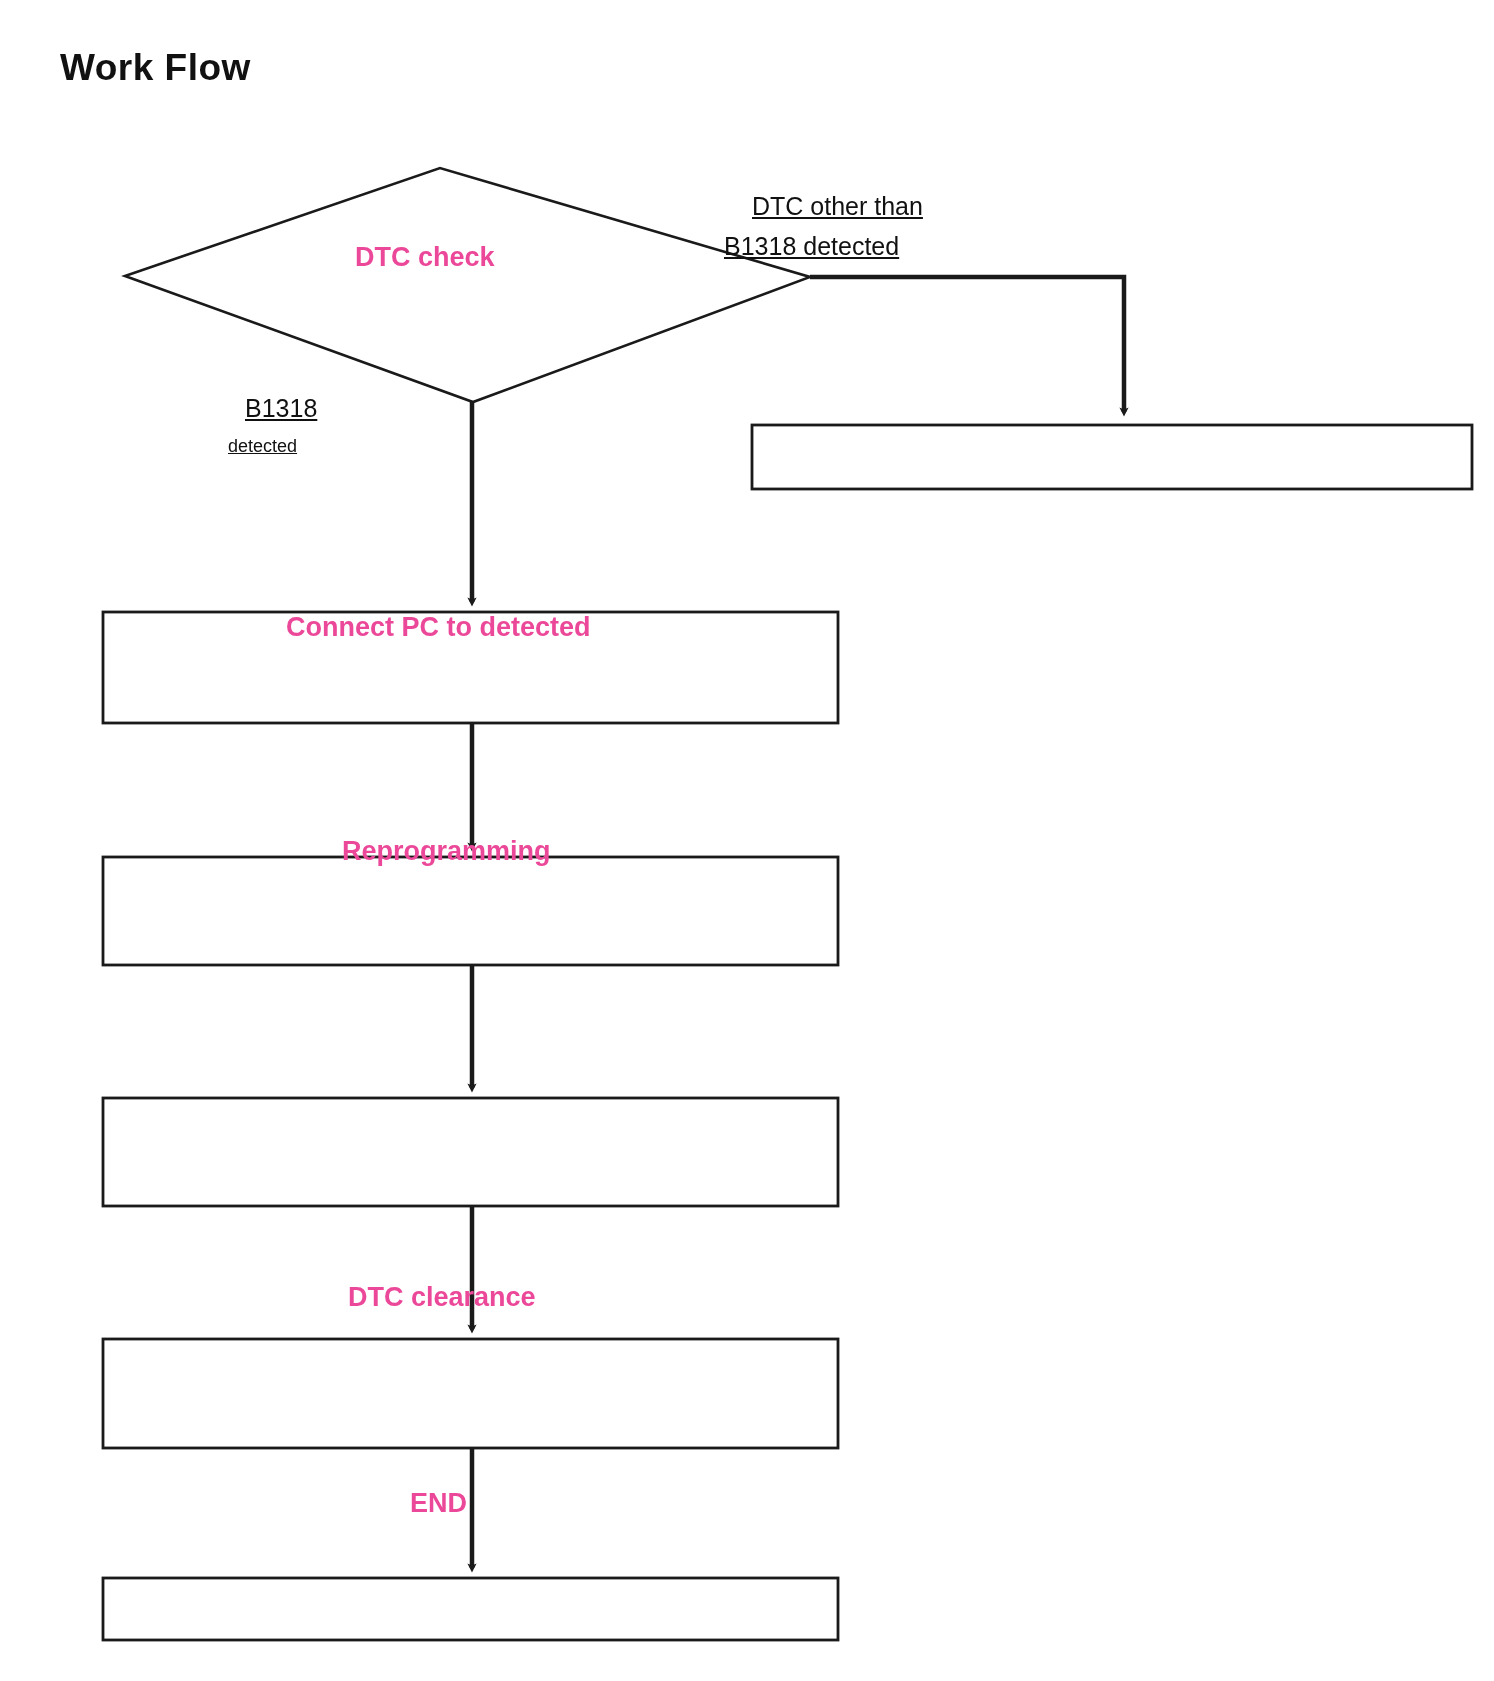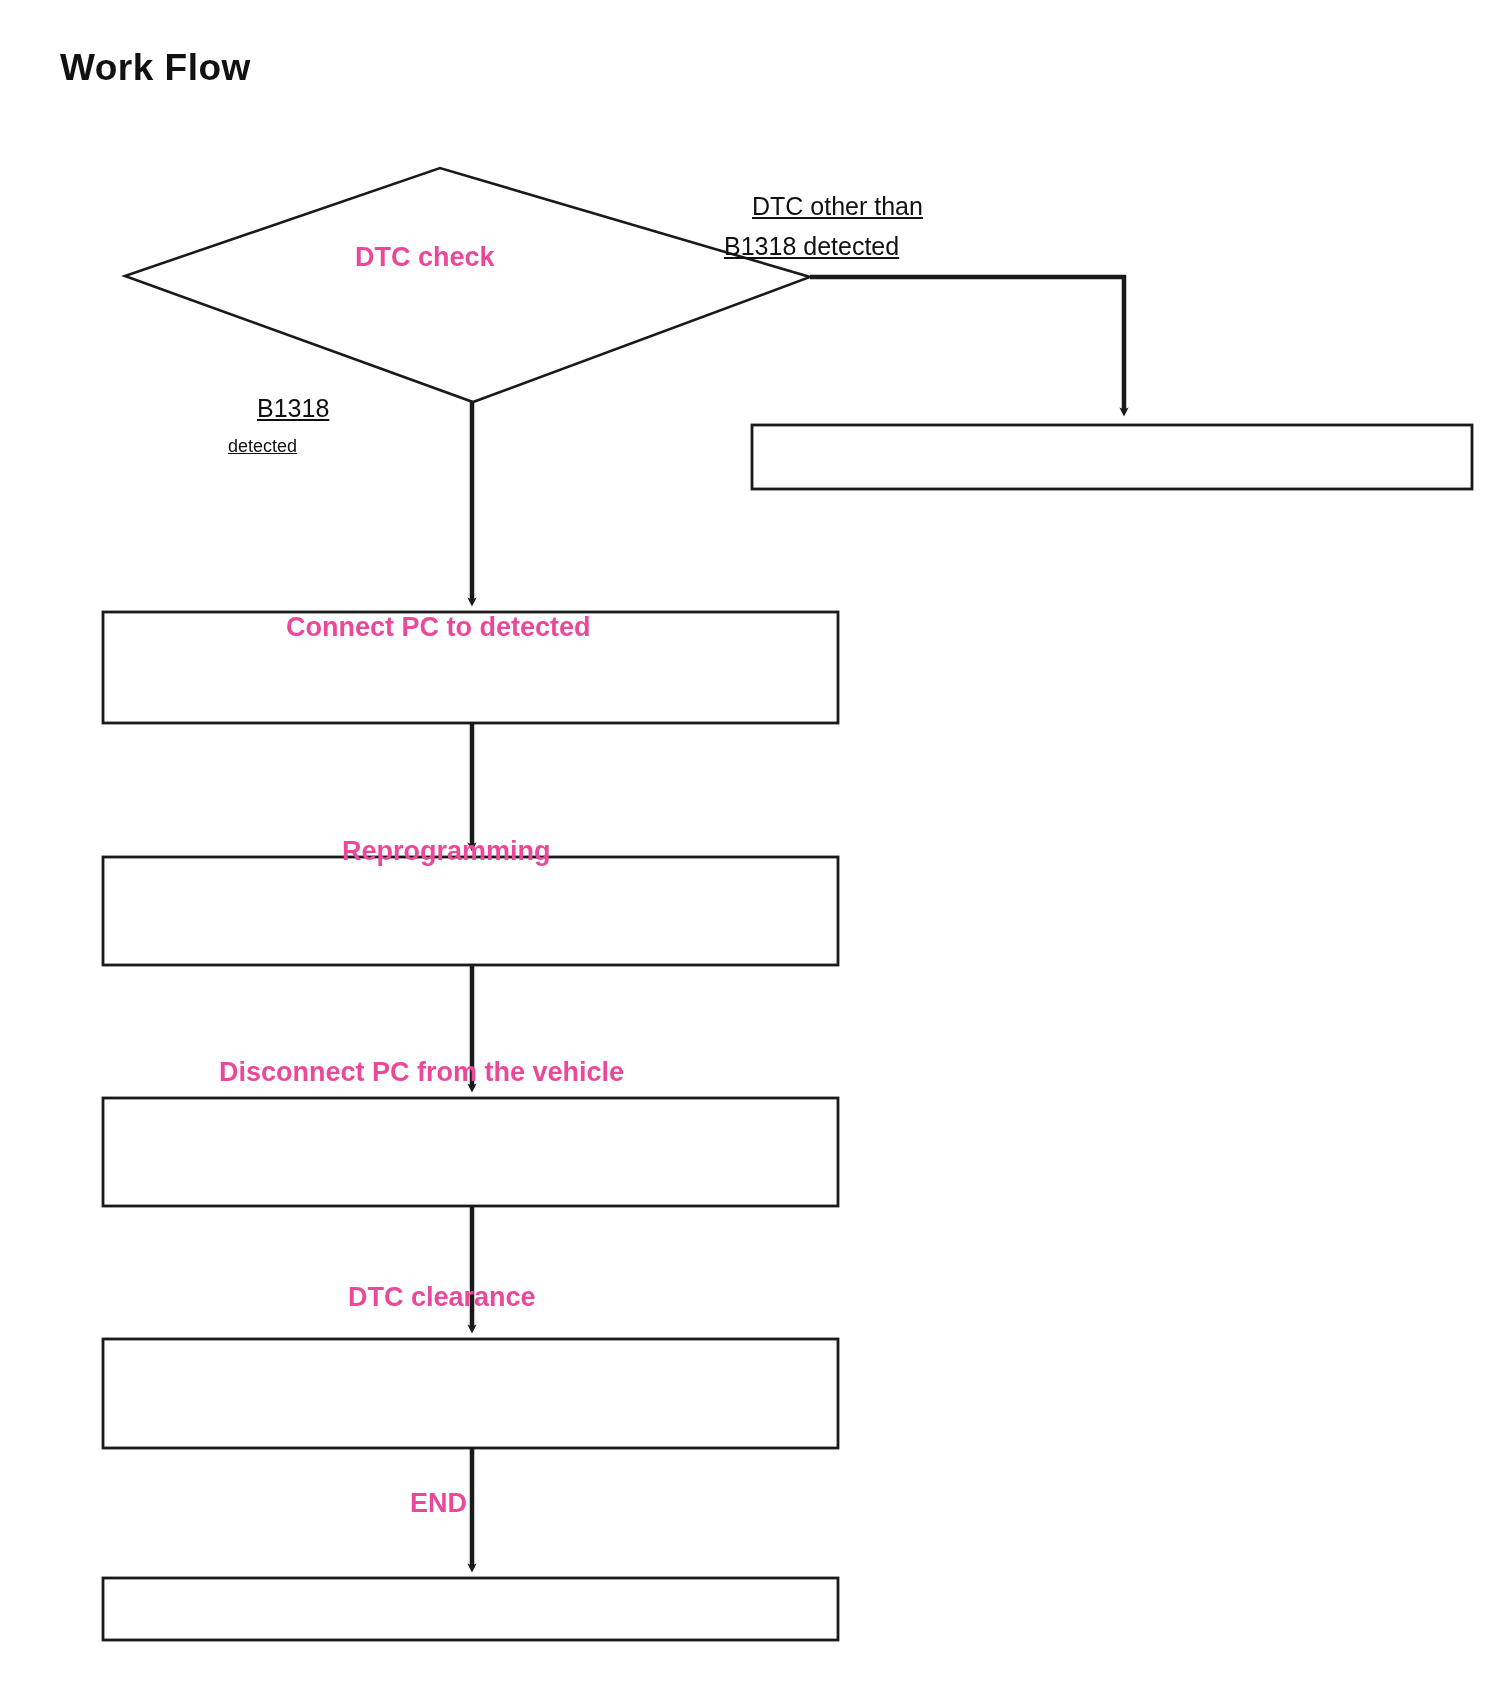--- a/index.html
+++ b/index.html
@@ -74,21 +74,20 @@
   }
   .label-branch-right-l2 {
     left: 724px;
     top: 234px;
     font-size: 25px;
   }
   .label-branch-left-l1 {
     left: 245px;
     top: 396px;
     font-size: 25px;
-    margin-left: 12px;
   }
   .label-branch-left-l2 {
     left: 228px;
     top: 437px;
     font-size: 18px;
   }
 
   
   .label-service-manual {
     left: 741px;
@@ -169,19 +168,18 @@
   <div class="edge-label label-branch-right-l2">B1318 detected</div>
 
   <div class="edge-label label-branch-left-l1">B1318</div>
   <div class="edge-label label-branch-left-l2">detected</div>
 
 
   <div class="node-label label-connect">Connect PC to detected</div>
 
   <div class="node-label label-reprogramming">Reprogramming</div>
 
-  <div class="node-label label-disconnect">Disconnect PC from the vehicle</div>
 
   <div class="node-label label-dtc-clearance">DTC clearance</div>
 
   <div class="node-label label-end">END</div>
 
 </div>
 
 </body></html>

